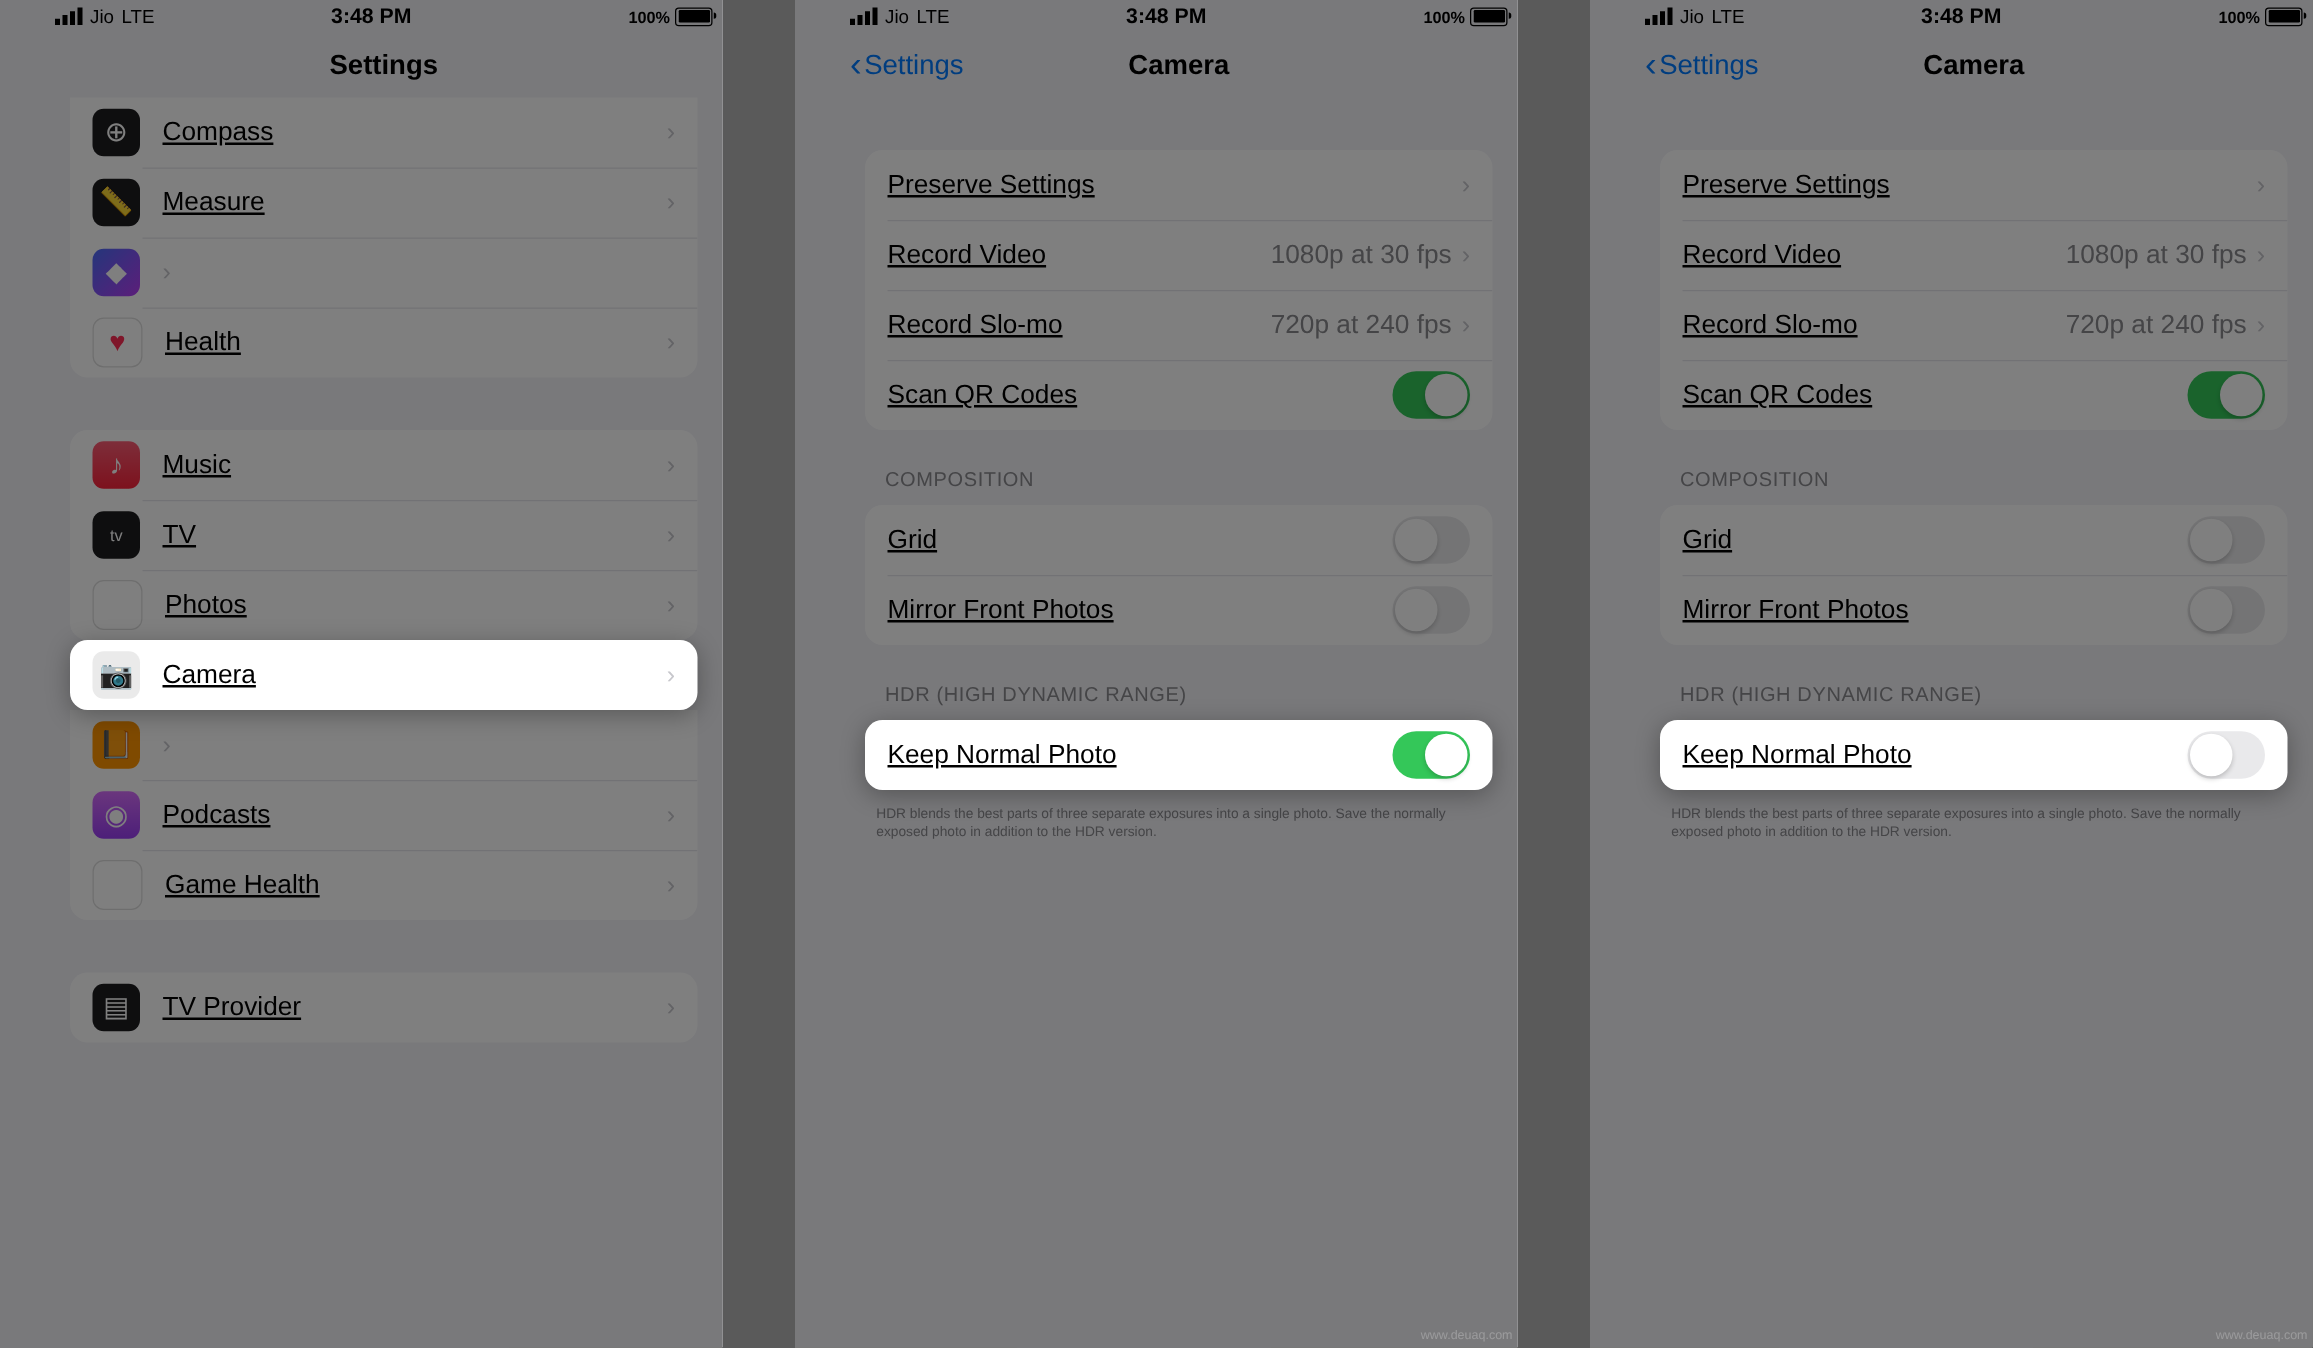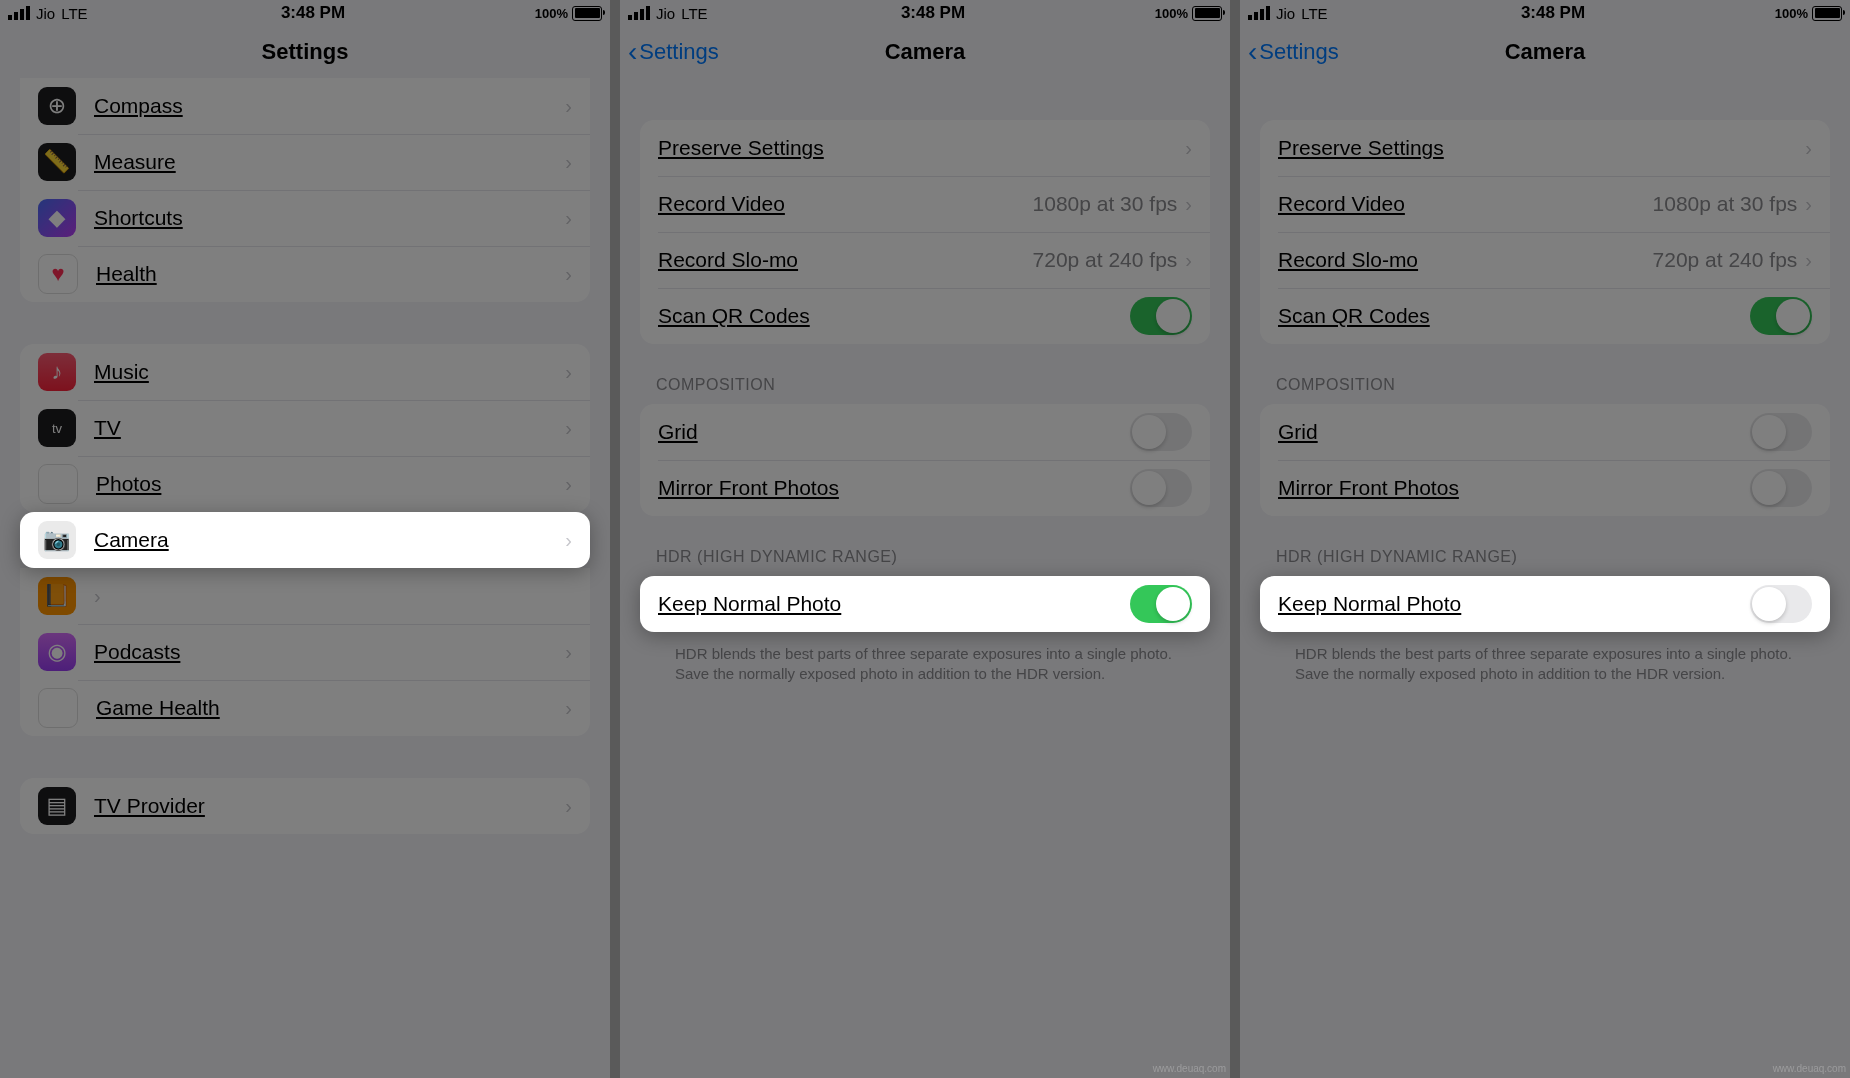--- a/index.html
+++ b/index.html
@@ -6,25 +6,26 @@
   margin: 0;
   padding: 0;
   width: 1850px;
   height: 1078px;
   background: #5a5a5a;
   font-family: -apple-system, "Helvetica Neue", Helvetica, Arial, sans-serif;
   display: flex;
   justify-content: space-between;
 }
 .phone {
-  width: 610px;
+  width: 542px;
   height: 1078px;
   background: #f2f2f7;
   position: relative;
   overflow: hidden;
+  padding-left: 36px;
 }
 .overlay {
   position: absolute;
   inset: 0;
   background: rgba(0,0,0,0.5);
   pointer-events: none;
   z-index: 50;
 }
 .status-bar {
   height: 26px;
@@ -52,21 +53,21 @@
 
 .nav-header { height:52px; display:flex; align-items:center; justify-content:center; position:relative; }
 .nav-title { font-size:22px; font-weight:600; color:#000; }
 .nav-back { position:absolute; left:8px; display:flex; align-items:center; color:#007aff; font-size:22px; }
 .nav-back-chevron{font-size:28px; margin-right:2px; font-weight:300;}
 
 .content { padding: 0; }
 .group { margin: 0 20px; background:#fff; border-radius:14px; overflow:hidden; }
 .group + .group-label, .spacer + .group { }
 .group-label { font-size:16px; color:#8a8a8e; margin:32px 36px 10px; letter-spacing:0.5px; }
-.footer-text { font-size:15px; color:#8a8a8e; margin:12px 55px; line-height:1.35; }
+.footer-text { font-size:11px; color:#8a8a8e; margin:12px 29px; line-height:1.35; }
 
 .row { display:flex; align-items:center; min-height:56px; padding:0 18px; position:relative; }
 .row + .row::before { content:''; position:absolute; top:0; left:58px; right:0; height:1px; background:#e5e5ea; }
 .row.no-icon + .row::before, .row.no-icon::before { left:18px; }
 
 .app-icon { width:38px; height:38px; border-radius:9px; margin-right:18px; display:flex; align-items:center; justify-content:center; font-size:22px; color:#fff; flex-shrink:0; }
 .row-label { font-size:21px; color:#000; flex:1;text-decoration:underline; }
 .row-value { font-size:21px; color:#8a8a8e; margin-right:8px;}
 .chevron { color:#c7c7cc; font-size:20px; }
 
@@ -129,21 +130,20 @@
         <span class="row-label">Compass</span>
         <span class="chevron">›</span>
       </div>
       <div class="row">
         <div class="app-icon ic-measure">📏</div>
         <span class="row-label">Measure</span>
         <span class="chevron">›</span>
       </div>
       <div class="row">
         <div class="app-icon ic-shortcuts">◆</div>
-        <span class="row-label">Shortcuts</span>
         <span class="chevron">›</span>
       </div>
       <div class="row">
         <div class="app-icon ic-health" style="color:#ff2d55;">♥</div>
         <span class="row-label">Health</span>
         <span class="chevron">›</span>
       </div>
     </div>
 
     <div style="height:42px;"></div>

